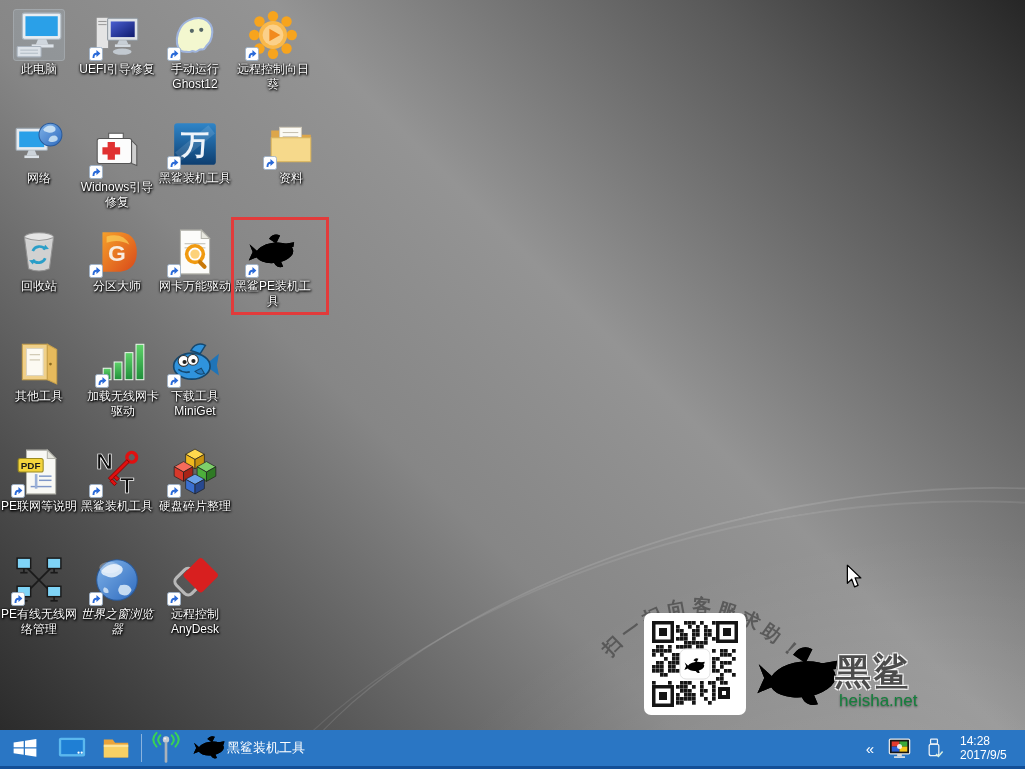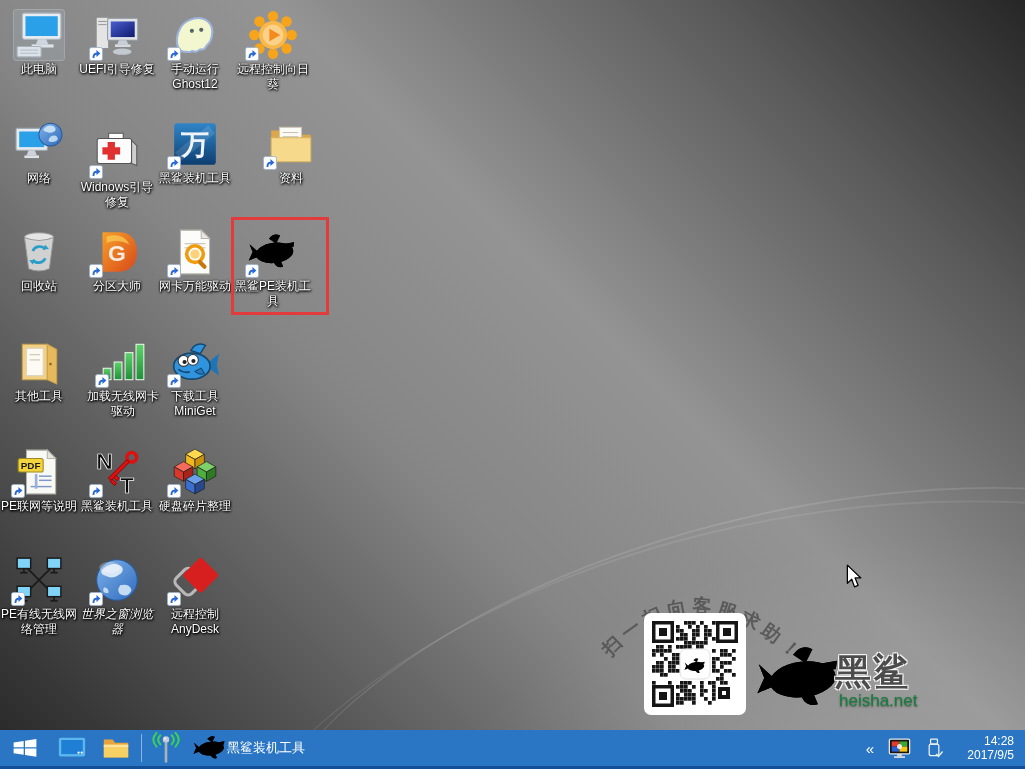--- a/index.html
+++ b/index.html
@@ -41,21 +41,21 @@
     border-bottom:3px solid #134f97;display:flex;align-items:center;z-index:10}
   .tb-btn{height:39px;display:flex;align-items:center;justify-content:center}
   #start-btn{width:50px}
   #taskview-btn,#explorer-btn{width:44px}
   .tb-sep{width:1px;height:28px;background:rgba(255,255,255,.45);margin:0 3px}
   #wifi-btn{width:42px}
   #app-btn{display:flex;align-items:center;gap:0;padding:0 12px 0 6px}
   #app-label{font-size:13px;color:#fff}
   #tray{margin-left:auto;display:flex;align-items:center;gap:11px;padding-right:7px;height:39px}
   #chevron{font-size:15px;color:#fff;line-height:39px;padding:0 2px}
-  #clock{text-align:right;font-size:12px;line-height:14px;color:#fff;padding:0 4px;min-width:62px}
+  #clock{text-align:left;font-size:12px;line-height:14px;color:#fff;padding:0 4px;min-width:62px}
 </style>
 </head>
 <body>
 
 <div id="screen">
 
   <div id="wallpaper">
     <div class="swoosh s1"></div>
     <div class="swoosh s2"></div>
     <div class="swoosh s3"></div>

